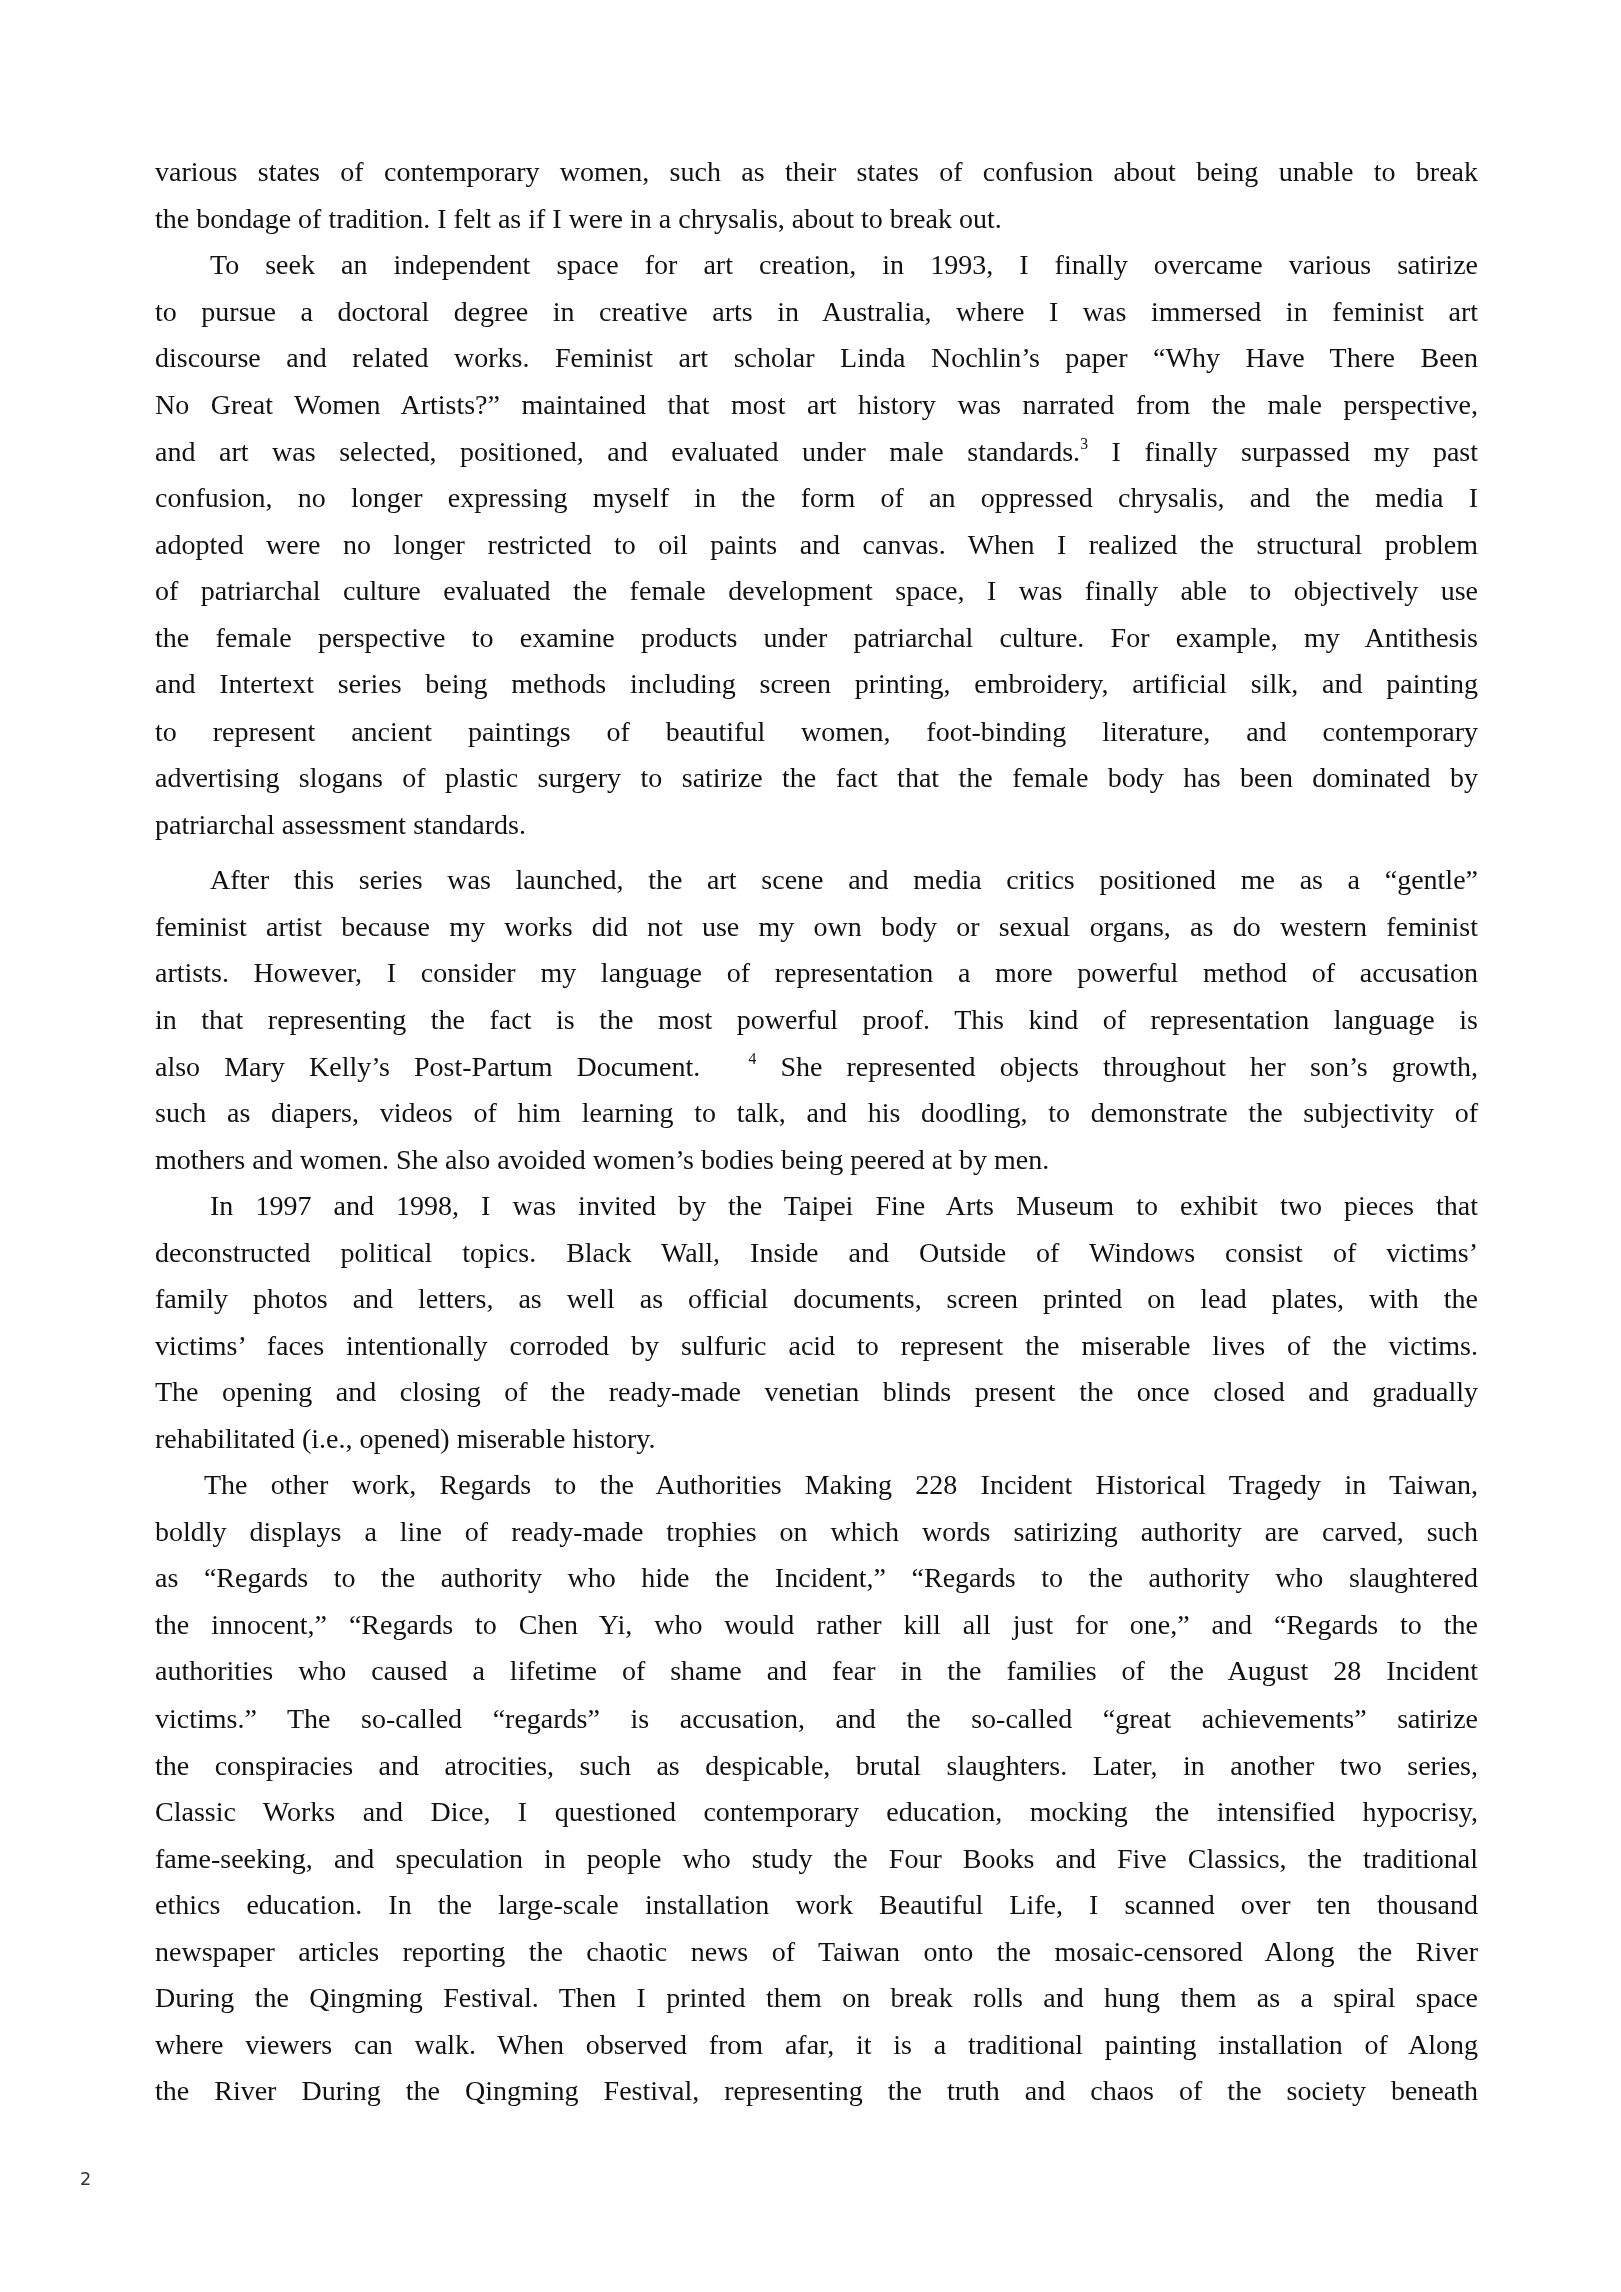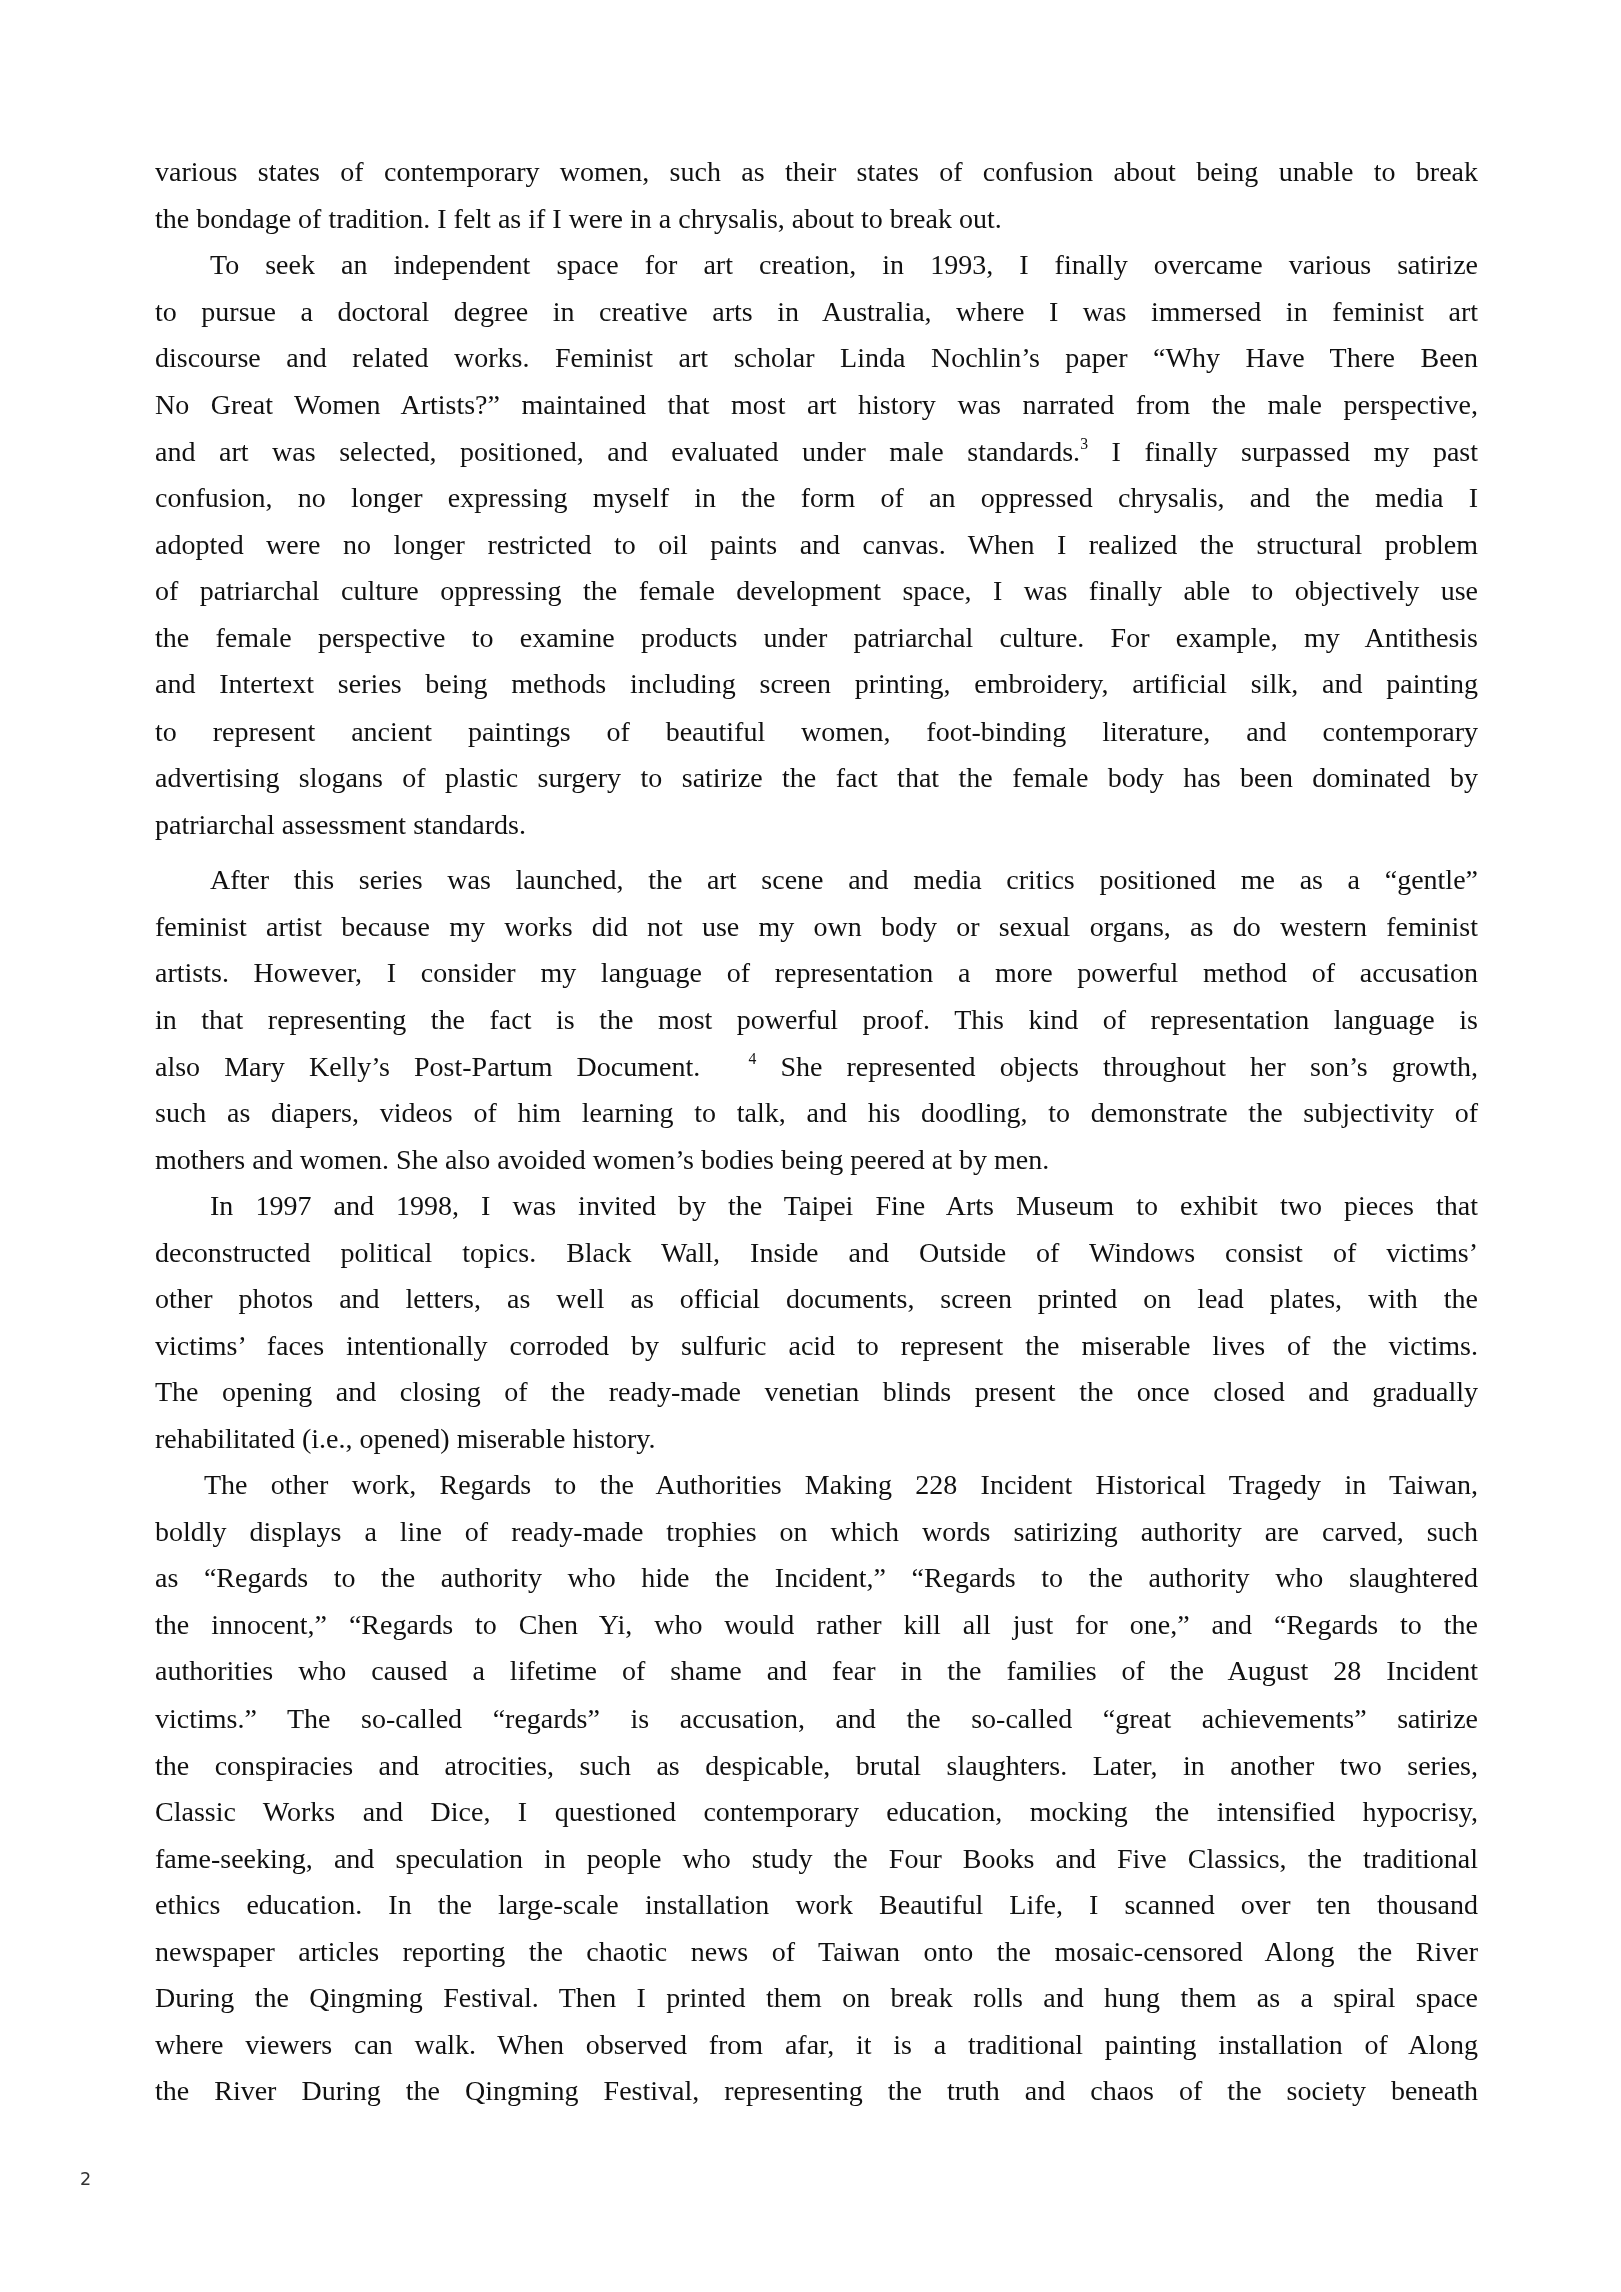--- a/index.html
+++ b/index.html
@@ -37,42 +37,42 @@
   </div>
 
   <div>
     <div class="line indent" style="top:248px">To seek an independent space for art creation, in 1993, I finally overcame various satirize</div>
     <div class="line" style="top:295px">to pursue a doctoral degree in creative arts in Australia, where I was immersed in feminist art</div>
     <div class="line" style="top:341px">discourse and related works. Feminist art scholar Linda Nochlin’s paper “Why Have There Been</div>
     <div class="line" style="top:388px">No Great Women Artists?” maintained that most art history was narrated from the male perspective,</div>
     <div class="line" style="top:435px"><span>and art was selected, positioned, and evaluated under male standards.</span><sup>3</sup><span> I finally surpassed my past</span></div>
     <div class="line" style="top:481px">confusion, no longer expressing myself in the form of an oppressed chrysalis, and the media I</div>
     <div class="line" style="top:528px">adopted were no longer restricted to oil paints and canvas. When I realized the structural problem</div>
-    <div class="line" style="top:574px">of patriarchal culture oppressing the female development space, I was finally able to objectively use</div>
+    <div class="line" style="top:574px">of patriarchal culture evaluated the female development space, I was finally able to objectively use</div>
     <div class="line" style="top:621px">the female perspective to examine products under patriarchal culture. For example, my Antithesis</div>
     <div class="line" style="top:667px">and Intertext series being methods including screen printing, embroidery, artificial silk, and painting</div>
     <div class="line" style="top:715px">to represent ancient paintings of beautiful women, foot-binding literature, and contemporary</div>
     <div class="line" style="top:761px">advertising slogans of plastic surgery to satirize the fact that the female body has been dominated by</div>
     <div class="line last" style="top:808px">patriarchal assessment standards.</div>
   </div>
 
   <div>
     <div class="line indent" style="top:863px">After this series was launched, the art scene and media critics positioned me as a “gentle”</div>
     <div class="line" style="top:910px">feminist artist because my works did not use my own body or sexual organs, as do western feminist</div>
     <div class="line" style="top:956px">artists. However, I consider my language of representation a more powerful method of accusation</div>
     <div class="line" style="top:1003px">in that representing the fact is the most powerful proof. This kind of representation language is</div>
     <div class="line" style="top:1050px"><span>also Mary Kelly’s Post-Partum Document.</span><span>&nbsp;&nbsp;</span><sup>4</sup><span> She represented objects throughout her son’s growth,</span></div>
     <div class="line" style="top:1096px">such as diapers, videos of him learning to talk, and his doodling, to demonstrate the subjectivity of</div>
     <div class="line last" style="top:1143px">mothers and women. She also avoided women’s bodies being peered at by men.</div>
   </div>
 
   <div>
     <div class="line indent" style="top:1189px">In 1997 and 1998, I was invited by the Taipei Fine Arts Museum to exhibit two pieces that</div>
     <div class="line" style="top:1236px">deconstructed political topics. Black Wall, Inside and Outside of Windows consist of victims’</div>
-    <div class="line" style="top:1282px">other photos and letters, as well as official documents, screen printed on lead plates, with the</div>
+    <div class="line" style="top:1282px">family photos and letters, as well as official documents, screen printed on lead plates, with the</div>
     <div class="line" style="top:1329px">victims’ faces intentionally corroded by sulfuric acid to represent the miserable lives of the victims.</div>
     <div class="line" style="top:1375px">The opening and closing of the ready-made venetian blinds present the once closed and gradually</div>
     <div class="line last" style="top:1422px">rehabilitated (i.e., opened) miserable history.</div>
   </div>
 
   <div>
     <div class="line indent-s" style="top:1468px">The other work, Regards to the Authorities Making 228 Incident Historical Tragedy in Taiwan,</div>
     <div class="line" style="top:1515px">boldly displays a line of ready-made trophies on which words satirizing authority are carved, such</div>
     <div class="line" style="top:1561px">as “Regards to the authority who hide the Incident,” “Regards to the authority who slaughtered</div>
     <div class="line" style="top:1608px">the innocent,” “Regards to Chen Yi, who would rather kill all just for one,” and “Regards to the</div>

